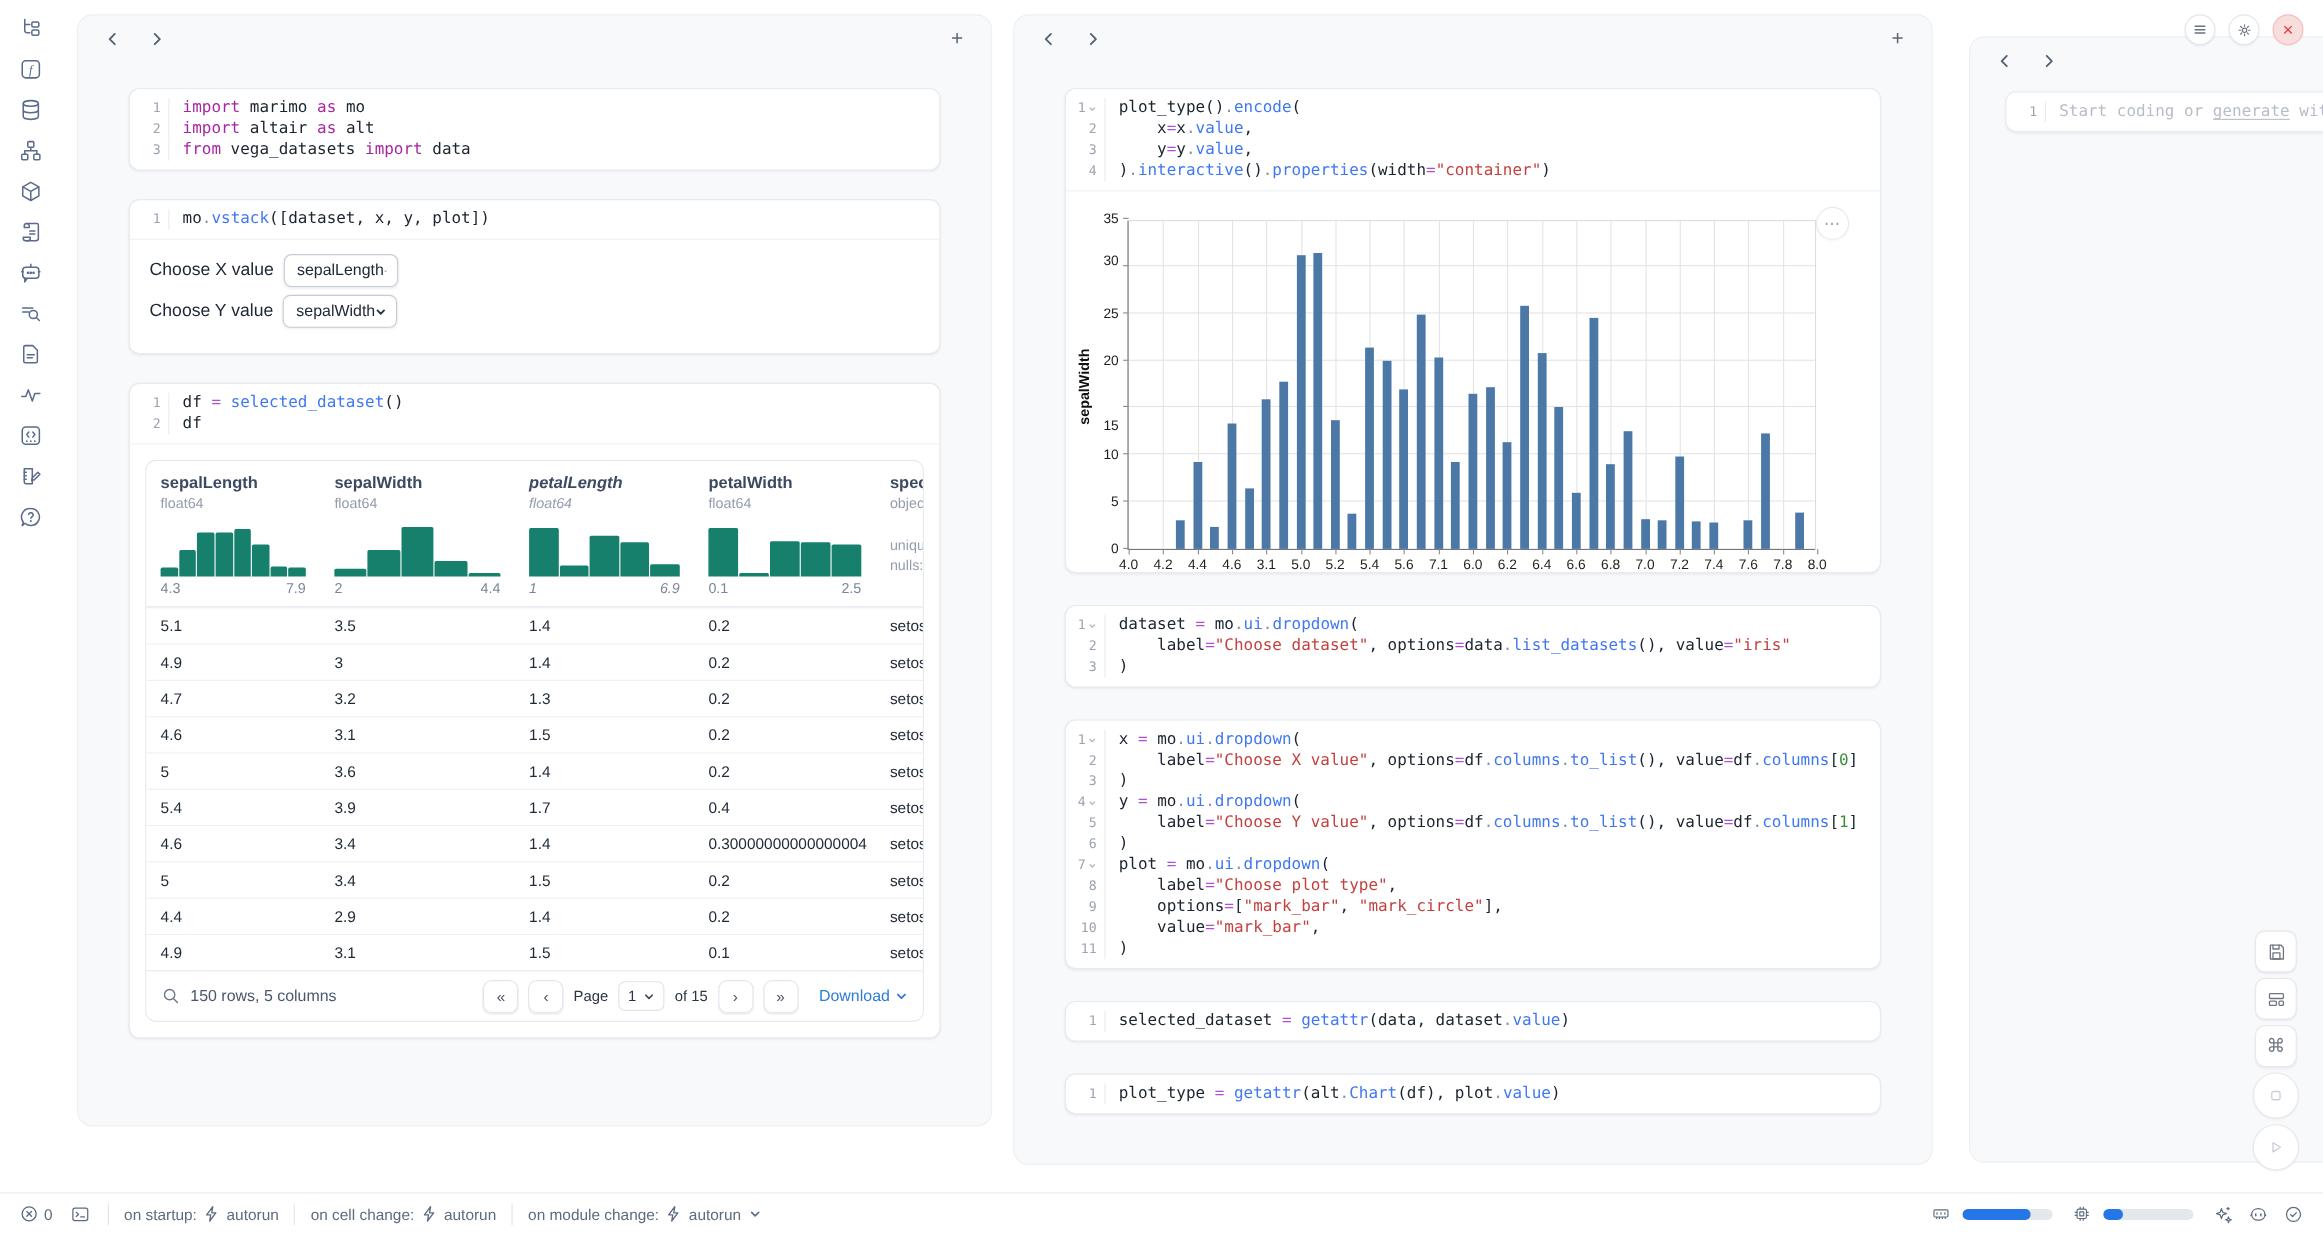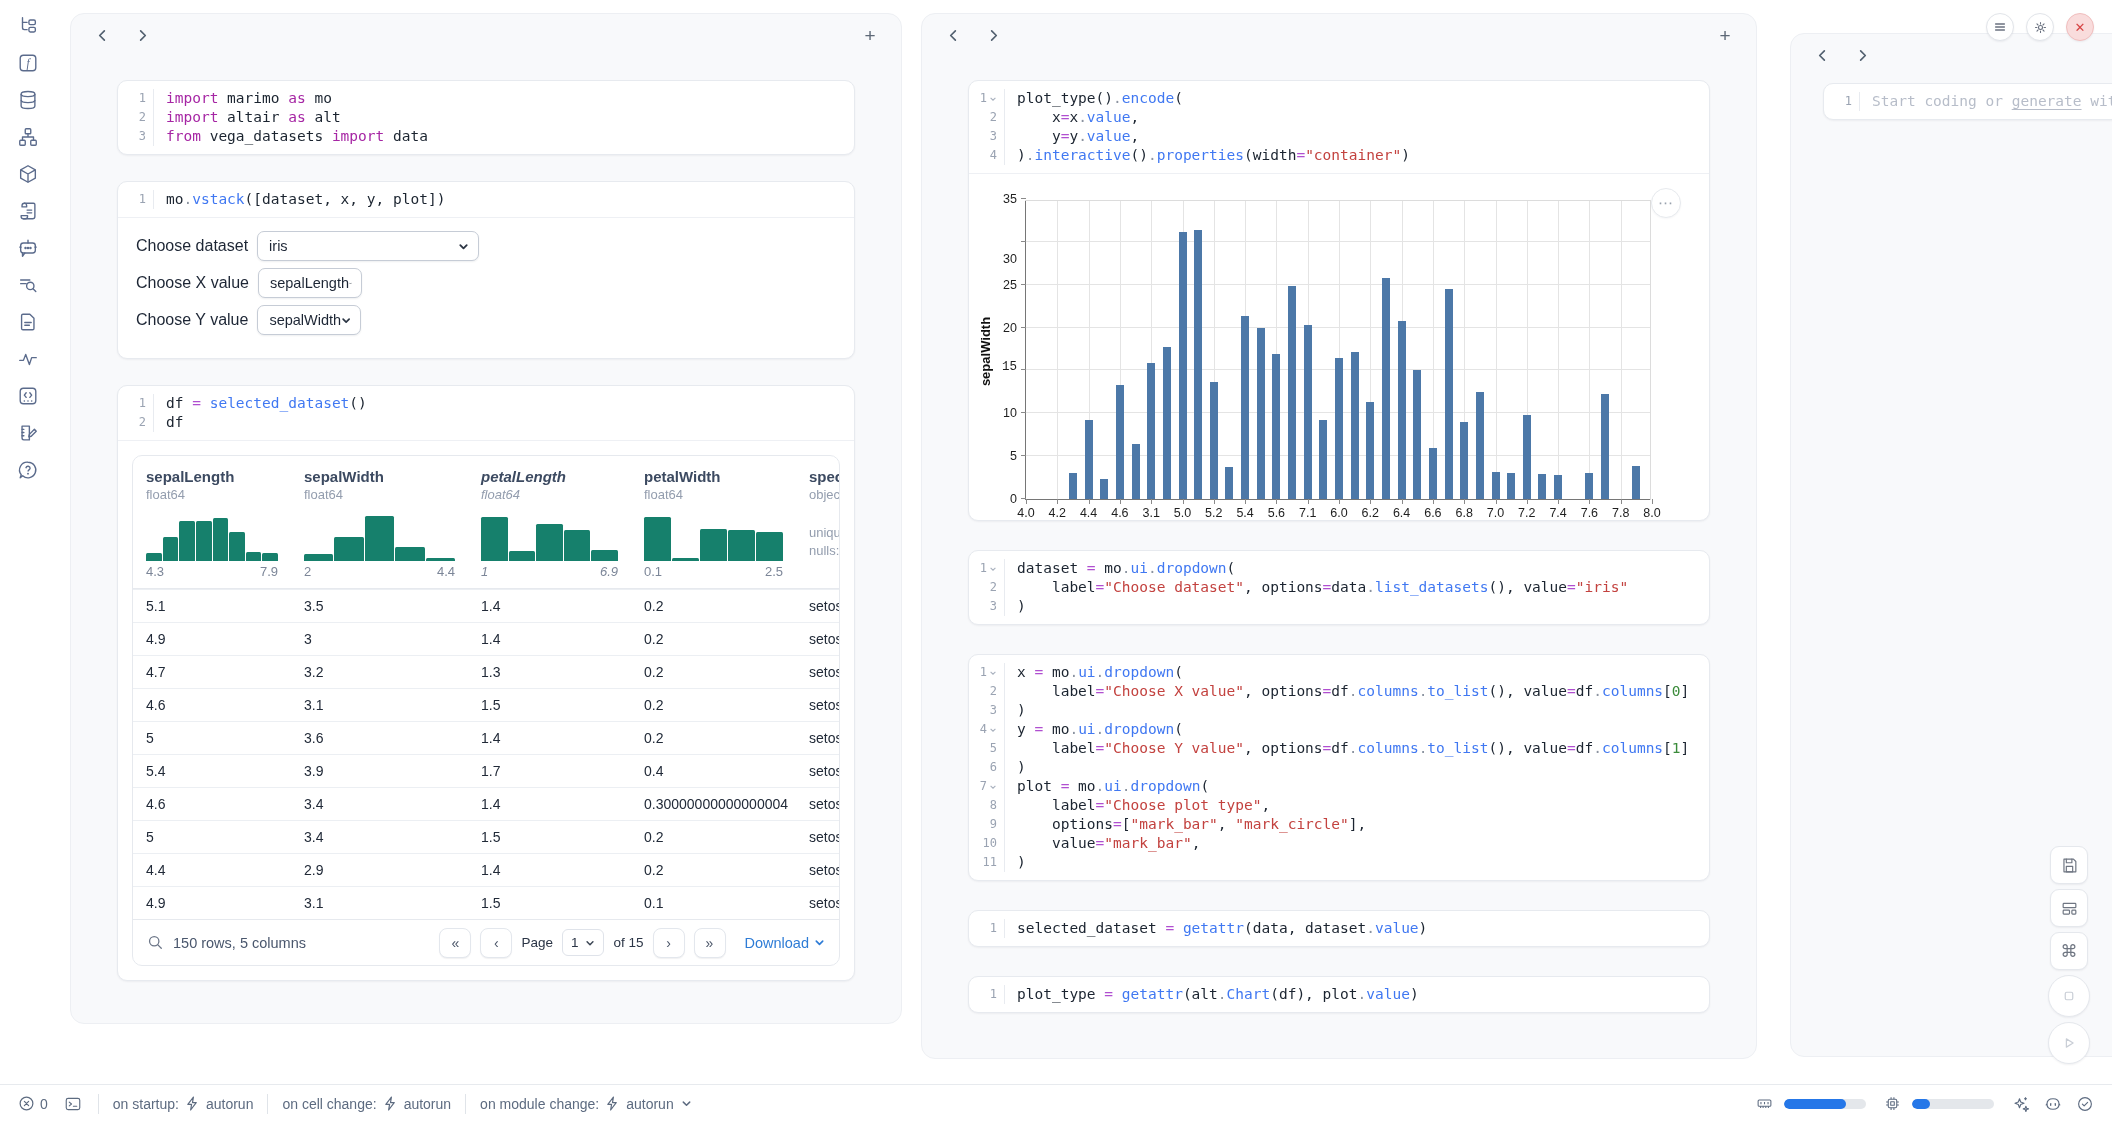--- a/index.html
+++ b/index.html
@@ -224,29 +224,20 @@
 
   <section class="cell">
     <div class="code">
         <div class="cl">
           <span class="ln">1</span>
           <span class="ct"><span class="tk-p">mo</span><span class="tk-d">.</span><span class="tk-f">vstack</span><span class="tk-p">([dataset, x, y, plot])</span></span>
         </div>
       </div>
     <div class="divider"></div>
     <div class="controls" id="controls">
-        <div class="ctl-row">
-          <span class="ctl-label">Choose dataset</span>
-          <span class="select w-lg">
-            <span>iris</span>
-            <svg width="11" height="11" viewBox="0 0 12 12" fill="none" stroke="#2c3644" stroke-width="2" stroke-linecap="round" stroke-linejoin="round">
-              <path d="M2.5 4.5L6 8l3.5-3.5"></path>
-            </svg>
-          </span>
-        </div>
         <div class="ctl-row">
           <span class="ctl-label">Choose X value</span>
           <span class="select w-sm">
             <span>sepalLength</span>
             <svg width="11" height="11" viewBox="0 0 12 12" fill="none" stroke="#2c3644" stroke-width="2" stroke-linecap="round" stroke-linejoin="round">
               <path d="M2.5 4.5L6 8l3.5-3.5"></path>
             </svg>
           </span>
         </div>
         <div class="ctl-row">
@@ -564,30 +555,30 @@
           <div class="tky" style="bottom: 0px;"></div>
           <div class="yl" style="bottom: -7px;">0</div>
           <div class="gh" style="bottom: 42.8571px;"></div>
           <div class="tky" style="bottom: 42.8571px;"></div>
           <div class="yl" style="bottom: 35.8571px;">5</div>
           <div class="gh" style="bottom: 85.7143px;"></div>
           <div class="tky" style="bottom: 85.7143px;"></div>
           <div class="yl" style="bottom: 78.7143px;">10</div>
           <div class="gh" style="bottom: 128.571px;"></div>
           <div class="tky" style="bottom: 128.571px;"></div>
-          <div class="yl" style="bottom: 125px; font-family: Liberation Mono, monospace;">15</div>
+          <div class="yl" style="bottom: 105px;">15</div>
           <div class="gh" style="bottom: 171.429px;"></div>
           <div class="tky" style="bottom: 171.429px;"></div>
           <div class="yl" style="bottom: 164.429px;">20</div>
           <div class="gh" style="bottom: 214.286px;"></div>
           <div class="tky" style="bottom: 214.286px;"></div>
           <div class="yl" style="bottom: 207.286px;">25</div>
           <div class="gh" style="bottom: 257.143px;"></div>
           <div class="tky" style="bottom: 257.143px;"></div>
-          <div class="yl" style="bottom: 233px; text-align: right;">30</div>
+          <div class="yl" style="bottom: 255px; text-align: right;">30</div>
           <div class="tky" style="bottom: 300px;"></div>
           <div class="yl" style="bottom: 293px;">35</div>
           <div class="bar" style="left: 42.95px; height: 25.7143px; background: rgb(76, 120, 168);"></div>
           <div class="bar" style="left: 58.6px; height: 78.8571px; background: rgb(76, 120, 168);"></div>
           <div class="bar" style="left: 74.25px; height: 19.7143px; background: rgb(76, 120, 168);"></div>
           <div class="bar" style="left: 89.9px; height: 114px; background: rgb(76, 120, 168);"></div>
           <div class="bar" style="left: 105.55px; height: 54.8571px; background: rgb(76, 120, 168);"></div>
           <div class="bar" style="left: 121.2px; height: 136.286px; background: rgb(76, 120, 168);"></div>
           <div class="bar" style="left: 136.85px; height: 151.714px; background: rgb(76, 120, 168);"></div>
           <div class="bar" style="left: 152.5px; height: 267.429px; background: rgb(76, 120, 168);"></div>

